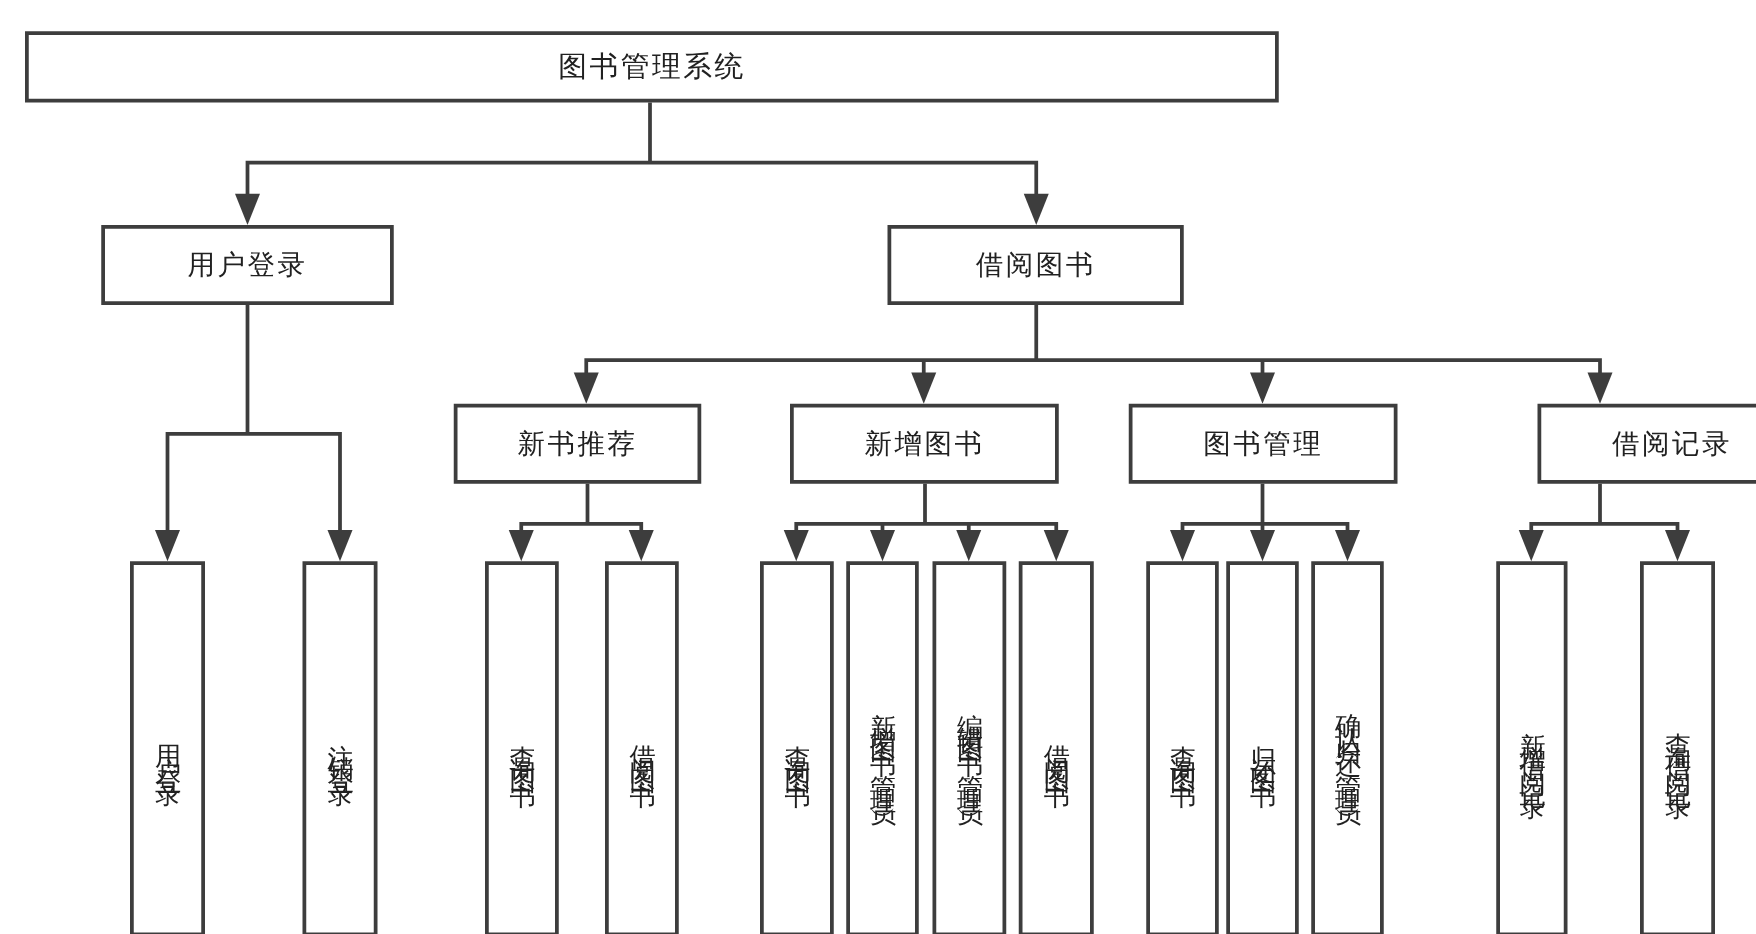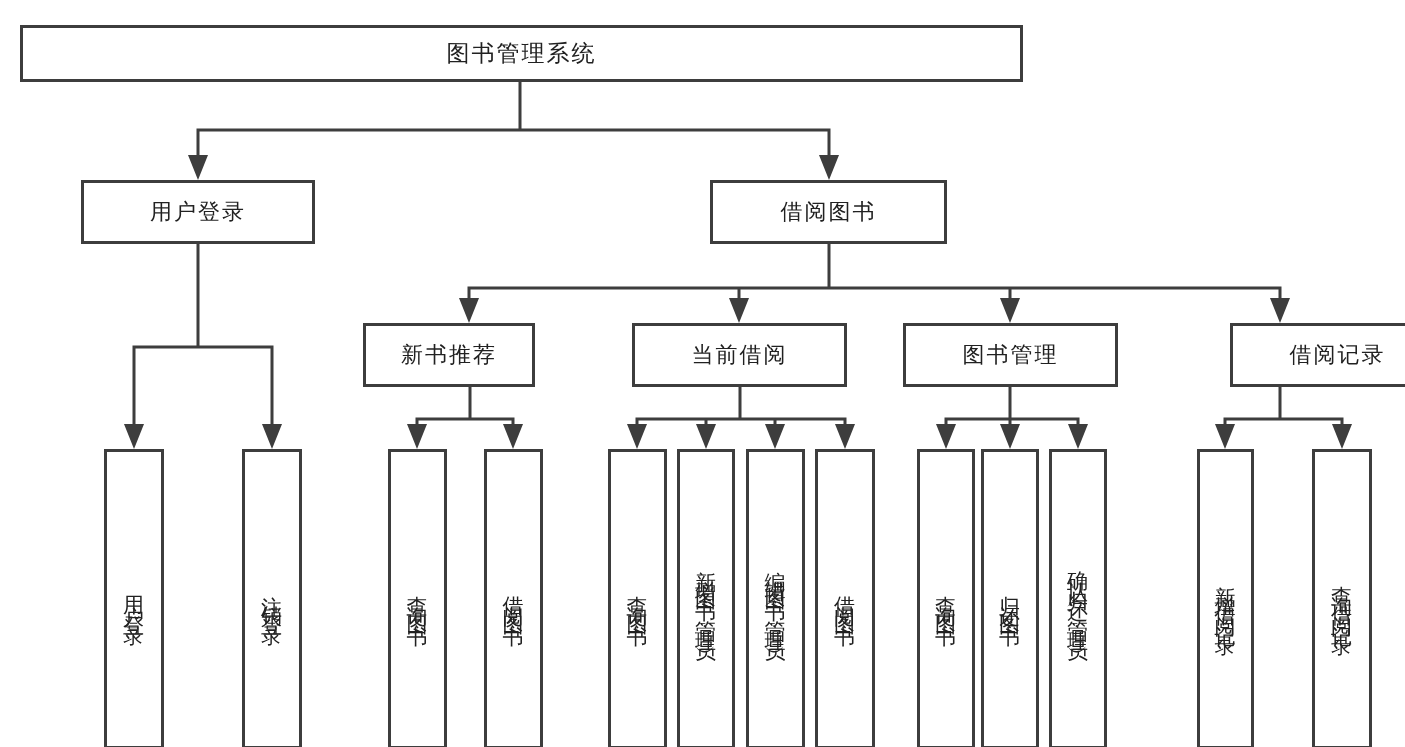--- a/index.html
+++ b/index.html
@@ -96,25 +96,25 @@
     <span class="hlabel">图书管理系统</span>
   </div>
 
   <div class="box" style="left:81px;top:168px;width:234px;height:64px">
     <span class="hlabel">用户登录</span>
   </div>
   <div class="box" style="left:710px;top:168px;width:237px;height:64px">
     <span class="hlabel">借阅图书</span>
   </div>
 
-  <div class="box" style="left:363px;top:311px;width:172px;height:64px">
+  <div class="box" style="left:363px;top:311px;width:198px;height:64px">
     <span class="hlabel">新书推荐</span>
   </div>
   <div class="box" style="left:632px;top:311px;width:215px;height:64px">
-    <span class="hlabel">当前借阅</span>
+    <span class="hlabel">新增图书</span>
   </div>
   <div class="box" style="left:903px;top:311px;width:215px;height:64px">
     <span class="hlabel">图书管理</span>
   </div>
   <div class="box" style="left:1230px;top:311px;width:215px;height:64px">
     <span class="hlabel">借阅记录</span>
   </div>
 
   <div class="box leaf" style="left:104px;top:437px;width:60px;height:300px">
     <span class="vtext">用户登录</span>

